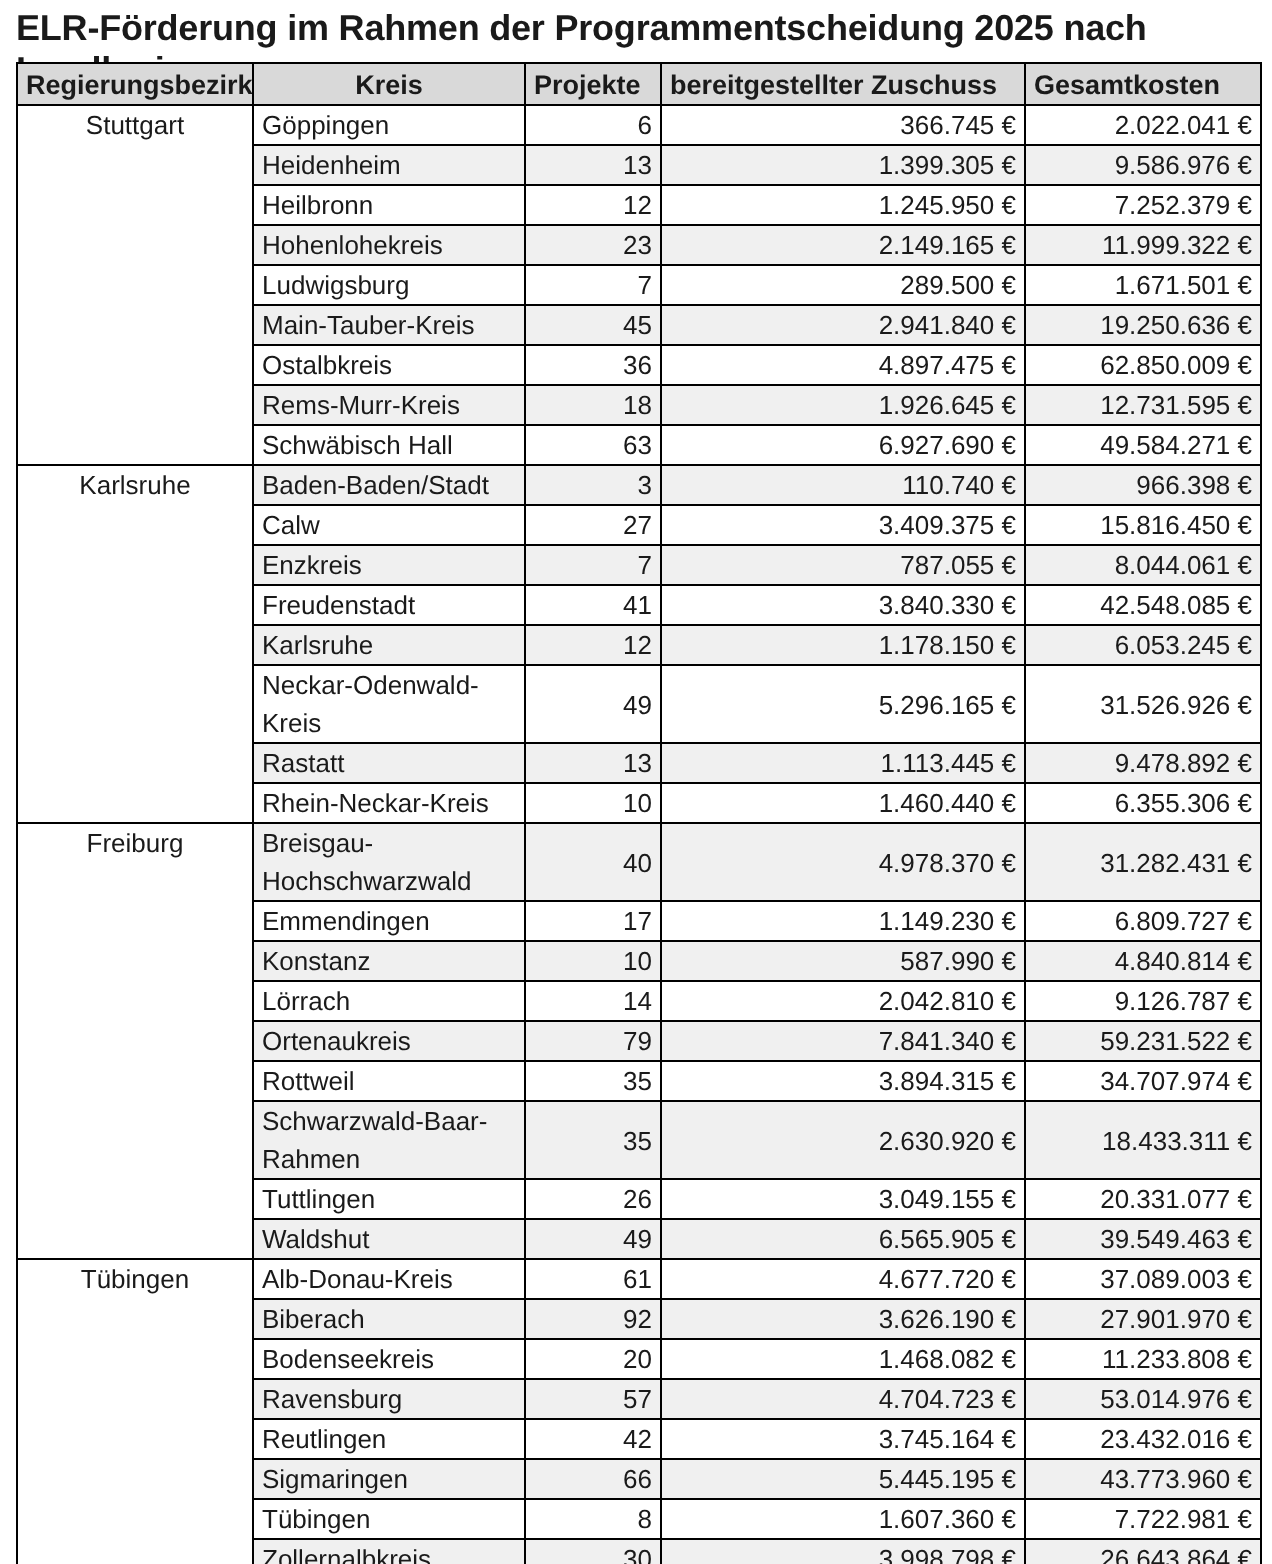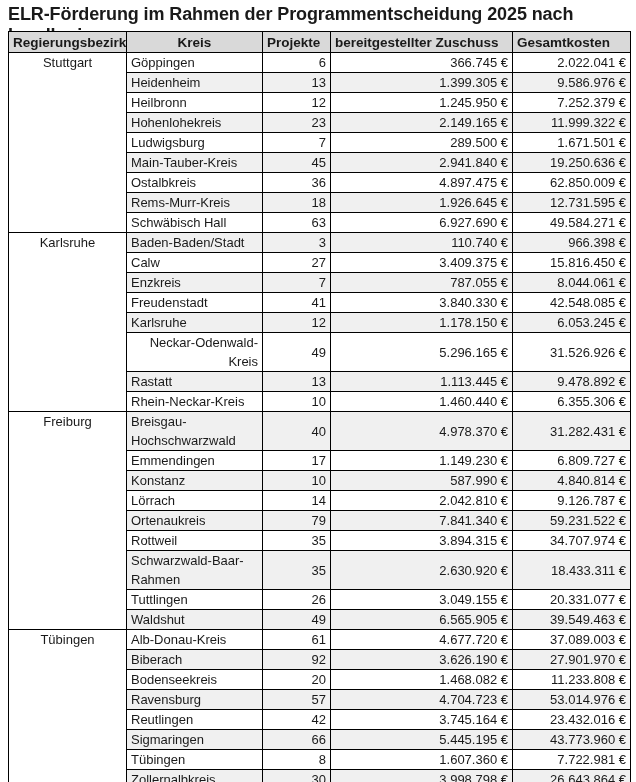--- a/index.html
+++ b/index.html
@@ -120,21 +120,21 @@
         <td class="num">3.840.330 €</td>
         <td class="num">42.548.085 €</td>
       </tr>
       <tr class="stripe">
         <td class="kreis">Karlsruhe</td>
         <td class="num">12</td>
         <td class="num">1.178.150 €</td>
         <td class="num">6.053.245 €</td>
       </tr>
       <tr class="plain tall">
-        <td class="kreis" style="white-space: pre-line; text-align: right;">Neckar-Odenwald-
+        <td class="kreis" style="white-space: pre-line;">Neckar-Odenwald-
 Kreis</td>
         <td class="num">49</td>
         <td class="num">5.296.165 €</td>
         <td class="num">31.526.926 €</td>
       </tr>
       <tr class="stripe">
         <td class="kreis">Rastatt</td>
         <td class="num">13</td>
         <td class="num">1.113.445 €</td>
         <td class="num">9.478.892 €</td>

